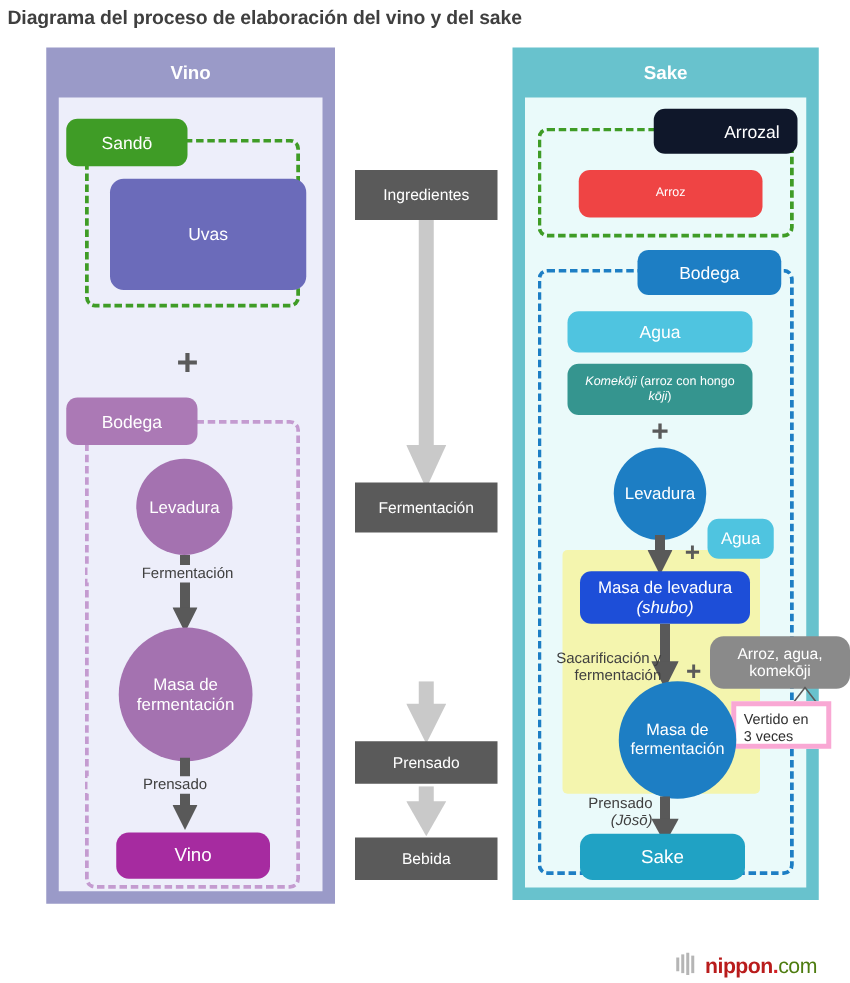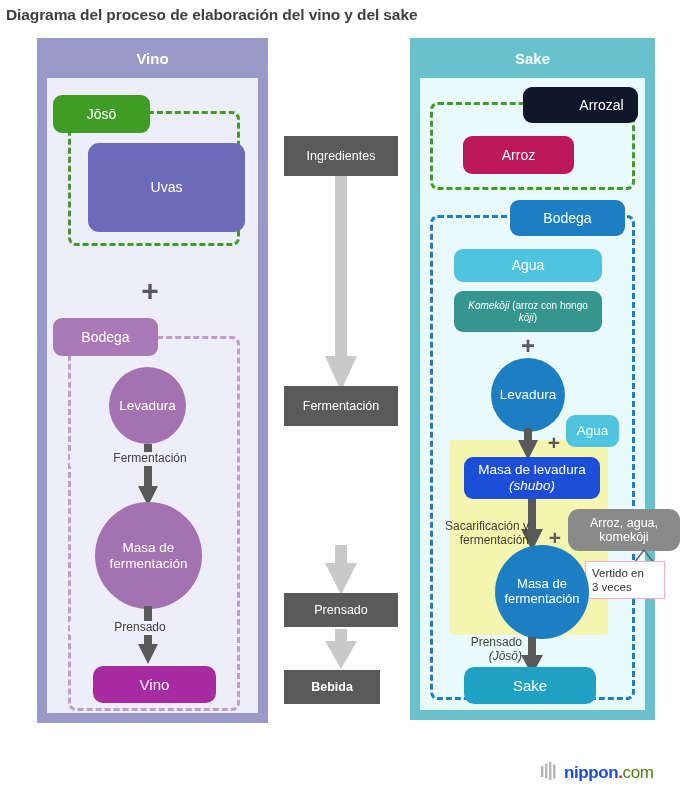--- a/index.html
+++ b/index.html
@@ -69,41 +69,41 @@
   #footer{
     left:6px;top:752px;width:520px;
     font-size:11.5px;color:#3f3f3f;line-height:1.45;
   }
   #footer i{font-style:italic;}
   #brand{
     left:540px;top:762px;width:140px;height:22px;
     display:flex;align-items:center;
   }
   #brand .bars{display:inline-block;margin-right:4px;}
-  #brand .word{font-size:17px;font-weight:bold;color:#1d4ed8;letter-spacing:-0.4px;}
+  #brand .word{font-size:17px;font-weight:bold;color:#b91c1c;letter-spacing:-0.4px;}
   #brand .dot{color:#d31f26;font-weight:bold;}
   #brand .com{font-size:17px;color:#4d7c0f;letter-spacing:-0.4px;}
   
   #callout{
-    background:#ffffff;border:1px solid #f9a8d4;
+    background:#ffffff;border:4px solid #f9a8d4;
     font-size:11.5px;color:#2f2f2f;line-height:1.25;
     box-sizing:border-box;padding:4px 6px;
   }
 </style>
 </head>
 <body>
 
 <div class="abs" id="page-title">Diagrama del proceso de elaboración del vino y del sake</div>
 
 <div class="abs" id="vino-panel"></div>
 <div class="abs" id="vino-body"></div>
 <div class="abs panel-header" id="vino-header">Vino</div>
 
 <div class="abs dashed" style="left:68px;top:111px;width:172px;height:135px;border:3px dashed #3f9c26;"></div>
-<div class="abs node" style="left:53px;top:95px;width:97px;height:38px;background:#3f9c26;font-size:14px;">Jōsō</div>
+<div class="abs node" style="left:53px;top:95px;width:97px;height:38px;background:#3f9c26;font-size:14px;">Sandō</div>
 <div class="abs node" style="left:88px;top:143px;width:157px;height:89px;background:#6b6bba;font-size:14px;border-radius:11px;">Uvas</div>
 
 <div class="abs plus" style="left:128px;top:275px;width:44px;height:32px;font-size:30px;">+</div>
 
 <div class="abs dashed" style="left:68px;top:336px;width:172px;height:375px;border:3px dashed #c49bd0;"></div>
 <div class="abs node" style="left:53px;top:318px;width:105px;height:38px;background:#ab79b5;font-size:14px;">Bodega</div>
 
 <div class="abs circle" style="left:109px;top:367px;width:77px;height:77px;background:#a472b0;font-size:13.5px;">Levadura</div>
 
 <svg class="abs" style="left:138px;top:444px;width:20px;height:62px;" viewBox="0 0 20 62">
@@ -131,29 +131,29 @@
 <div class="abs stage" style="left:284px;top:386px;width:114px;height:40px;">Fermentación</div>
 <svg class="abs" style="left:325px;top:545px;width:32px;height:50px;" viewBox="0 0 32 50">
   <rect x="10" y="0" width="12" height="22" fill="#c9c9c9"></rect>
   <polygon points="0,18 32,18 16,50" fill="#c9c9c9"></polygon>
 </svg>
 <div class="abs stage" style="left:284px;top:593px;width:114px;height:34px;">Prensado</div>
 <svg class="abs" style="left:325px;top:629px;width:32px;height:40px;" viewBox="0 0 32 40">
   <rect x="10" y="0" width="12" height="16" fill="#c9c9c9"></rect>
   <polygon points="0,12 32,12 16,40" fill="#c9c9c9"></polygon>
 </svg>
-<div class="abs stage" style="left:284px;top:670px;width:96px;height:34px;font-weight:bold;">Bebida</div>
+<div class="abs stage" style="left:284px;top:670px;width:114px;height:34px;">Bebida</div>
 
 <div class="abs" id="sake-panel"></div>
 <div class="abs" id="sake-body"></div>
 <div class="abs panel-header" id="sake-header">Sake</div>
 
 <div class="abs dashed" style="left:430px;top:102px;width:205px;height:88px;border:3px dashed #3f9c26;"></div>
 <div class="abs node" style="left:523px;top:87px;width:115px;height:36px;background:#0f172a;font-size:14px;padding-left:48px;">Arrozal</div>
-<div class="abs node" style="left:463px;top:136px;width:111px;height:38px;background:#be185d;font-size:14px;">Arroz</div>
+<div class="abs node" style="left:463px;top:136px;width:147px;height:38px;background:#ef4444;font-size:10px;">Arroz</div>
 
 <div class="abs dashed" style="left:430px;top:215px;width:205px;height:485px;border:3px dashed #1d7ec4;"></div>
 <div class="abs node" style="left:510px;top:200px;width:115px;height:36px;background:#1d7ec4;font-size:14px;">Bodega</div>
 
 <div class="abs node" style="left:454px;top:249px;width:148px;height:33px;background:#4fc4e0;font-size:14px;">Agua</div>
 
 <div class="abs node" style="left:454px;top:291px;width:148px;height:41px;background:#35958f;font-size:10px;">
   <span style="display:block;">
     <i>Komekōji</i><span> (arroz con hongo </span><i>kōji</i><span>)</span>
   </span>

